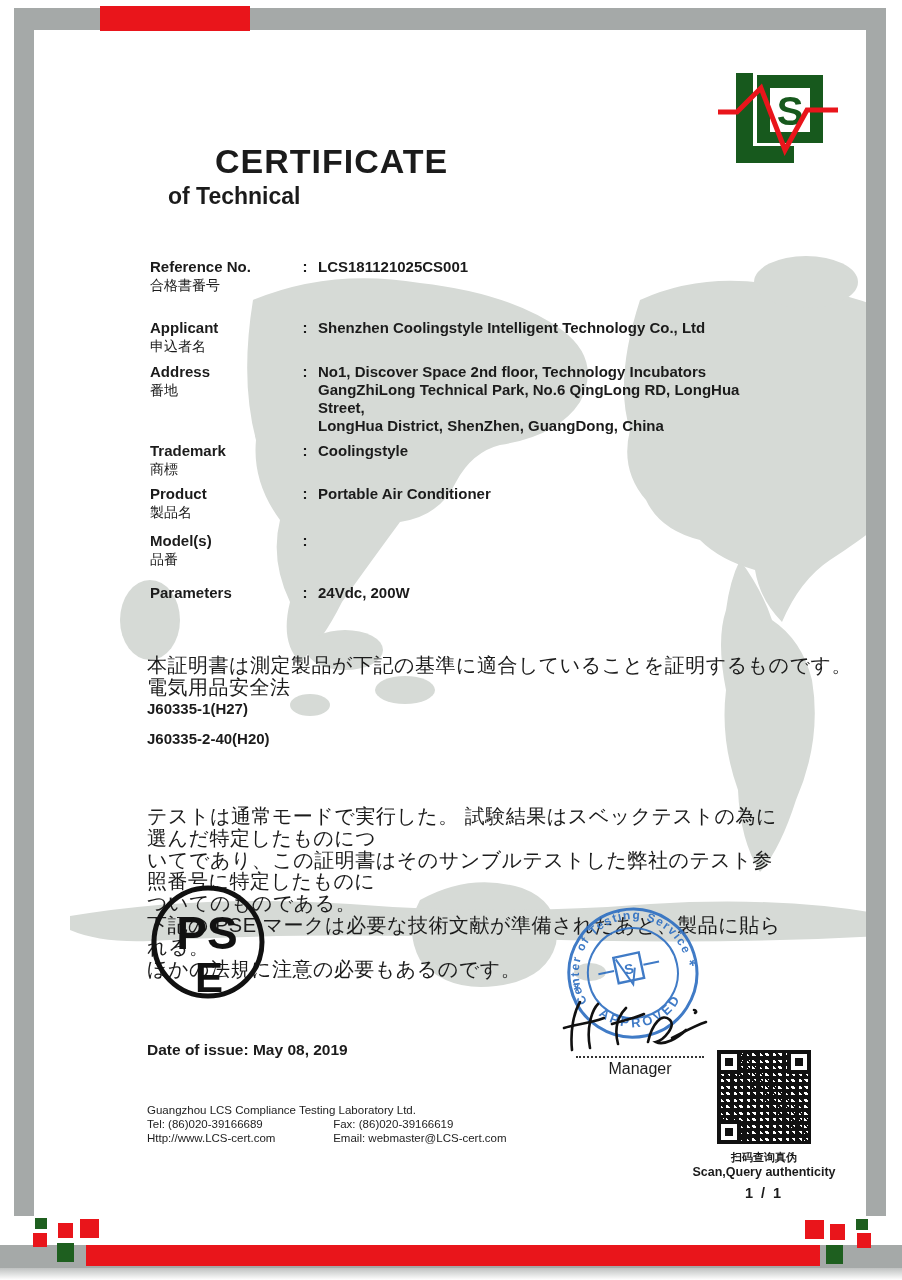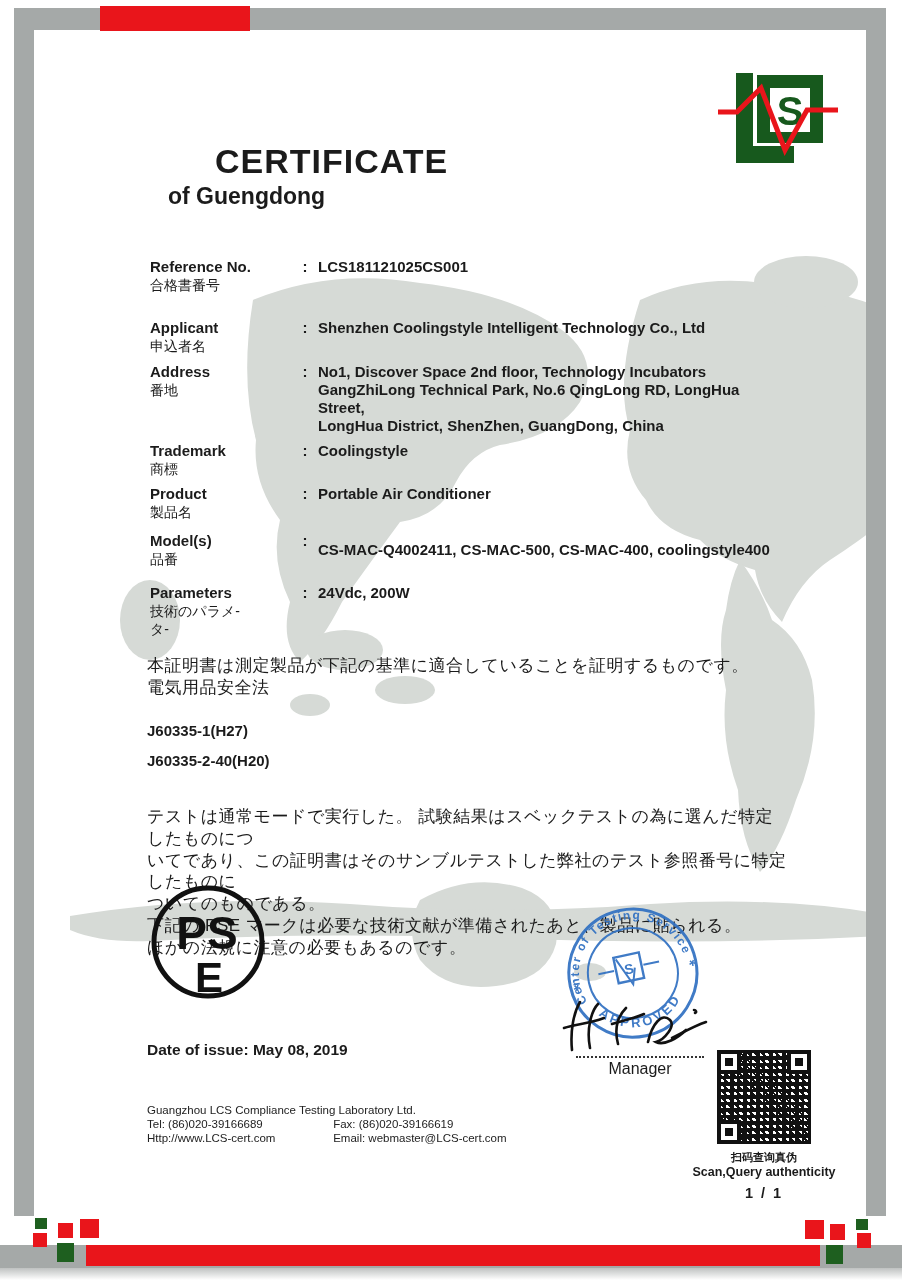--- a/index.html
+++ b/index.html
@@ -17,22 +17,22 @@
   .title1{position:absolute;left:167px;top:142px;font-size:34px;font-weight:bold;letter-spacing:1px;z-index:2;margin-left:48px;}
   .title2{position:absolute;left:168px;top:183px;font-size:23px;font-weight:bold;z-index:2;}
   
   .row{position:absolute;left:150px;width:640px;display:grid;grid-template-columns:142px 26px 1fr;z-index:2;}
   .lab{font-size:15px;font-weight:bold;line-height:18px;}
   .labjp{font-size:14px;font-weight:500;line-height:18px;white-space:pre-line;}
   .colon{font-size:15px;font-weight:bold;line-height:18px;text-align:center;}
   .val{font-size:15px;font-weight:bold;line-height:18px;white-space:pre-line;}
   .val.down{margin-top:9px;}
   
-  .jp{position:absolute;left:147px;font-size:17px;letter-spacing:.5px;line-height:21.8px;z-index:2;white-space:pre-line;}
-  .std{position:absolute;left:147px;font-size:15px;font-weight:bold;z-index:2;margin-top:22px;}
+  .jp{position:absolute;left:147px;font-size:20px;letter-spacing:.5px;line-height:21.8px;z-index:2;white-space:pre-line;}
+  .std{position:absolute;left:147px;font-size:15px;font-weight:bold;z-index:2;}
   
   .footer{position:absolute;left:147px;top:1103px;font-size:11.5px;line-height:14px;z-index:2;color:#222;}
   .fcols span{display:inline-block;}
   .fcols .c1{width:183px;}
   
   .qrwrap{position:absolute;left:689px;top:1050px;width:150px;z-index:2;text-align:center;}
   .qr{position:relative;width:94px;height:94px;margin:0 auto;background-color:#fff;
       background-image:
         repeating-linear-gradient(90deg,#111 0 4px,transparent 4px 7px,#111 7px 9px,transparent 9px 13px),
         repeating-linear-gradient(0deg,#111 0 3px,transparent 3px 6px,#111 6px 10px,transparent 10px 13px),
@@ -93,21 +93,21 @@
 
   <svg class="logo" width="212" height="120" viewBox="0 0 212 120">
     <rect x="46" y="13" width="17" height="90" fill="#17591d"></rect>
     <rect x="46" y="86" width="58" height="17" fill="#17591d"></rect>
     <path fill-rule="evenodd" fill="#17591d" d="M67,15 H133 V83 H67 Z M80,28 H120 V72 H80 Z"></path>
     <text x="100" y="65" text-anchor="middle" font-size="40" font-weight="bold" fill="#17591d" font-family="Liberation Sans, sans-serif">S</text>
     <polyline points="28,52 47,52 71,28 95,90 117,50 148,50" fill="none" stroke="#e9151b" stroke-width="5"></polyline>
   </svg>
 
   <div class="title1">CERTIFICATE</div>
-  <div class="title2">of Guengdong</div>
+  <div class="title2">of Technical</div>
 
   <div class="row" style="top:258px;">
     <div>
         <div class="lab">Reference No.</div>
          <div class="labjp">合格書番号</div>
       </div>
     <div class="colon">:</div>
     <div class="val">LCS181121025CS001</div>
   </div>
   <div class="row" style="top:319px;">
@@ -143,27 +143,24 @@
       </div>
     <div class="colon">:</div>
     <div class="val">Portable Air Conditioner</div>
   </div>
   <div class="row" style="top:532px;">
     <div>
         <div class="lab">Model(s)</div>
          <div class="labjp">品番</div>
       </div>
     <div class="colon">:</div>
-    <div class="val down">CS-MAC-Q4002411, CS-MAC-500, CS-MAC-400, coolingstyle400</div>
   </div>
   <div class="row" style="top:584px;">
     <div>
         <div class="lab">Parameters</div>
-         <div class="labjp">技術のパラメ-
-タ-</div>
       </div>
     <div class="colon">:</div>
     <div class="val">24Vdc, 200W</div>
   </div>
 
   <div class="jp" style="top:655px;">本証明書は測定製品が下記の基準に適合していることを証明するものです。</div>
   <div class="jp" style="top:677px;">電気用品安全法</div>
   <div class="std" style="top:700px;">J60335-1(H27)</div>
   <div class="std" style="top:730px;">J60335-2-40(H20)</div>
   <div class="jp" style="top:806px;width:640px;">テストは通常モードで実行した。 試験結果はスベックテストの為に選んだ特定したものにつ

